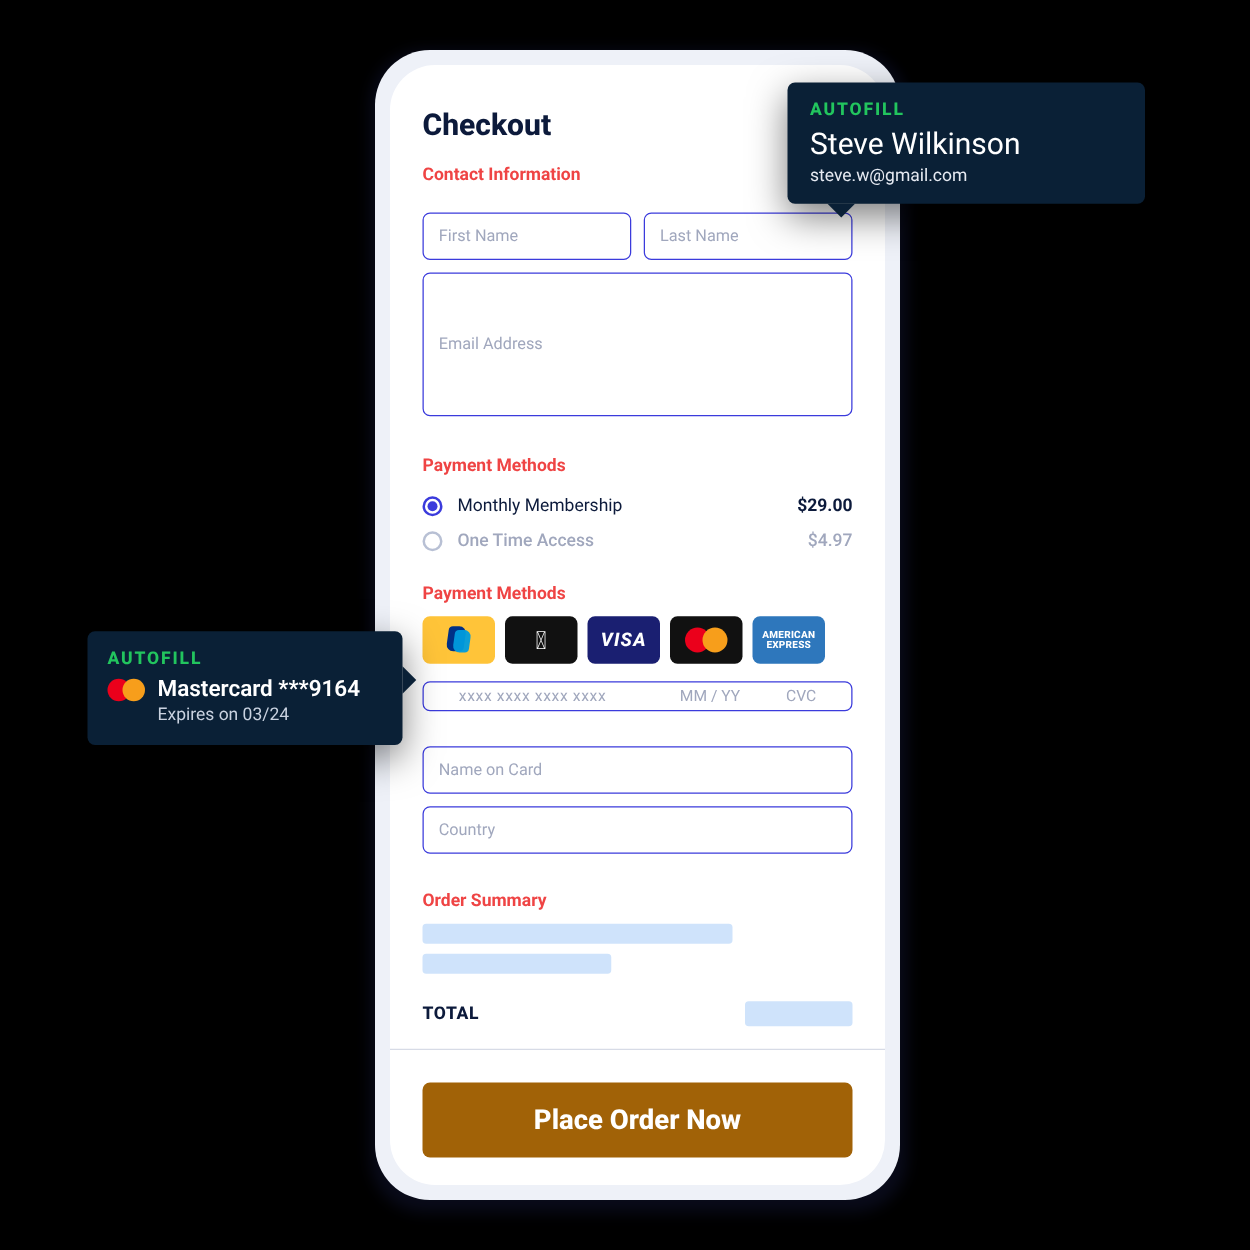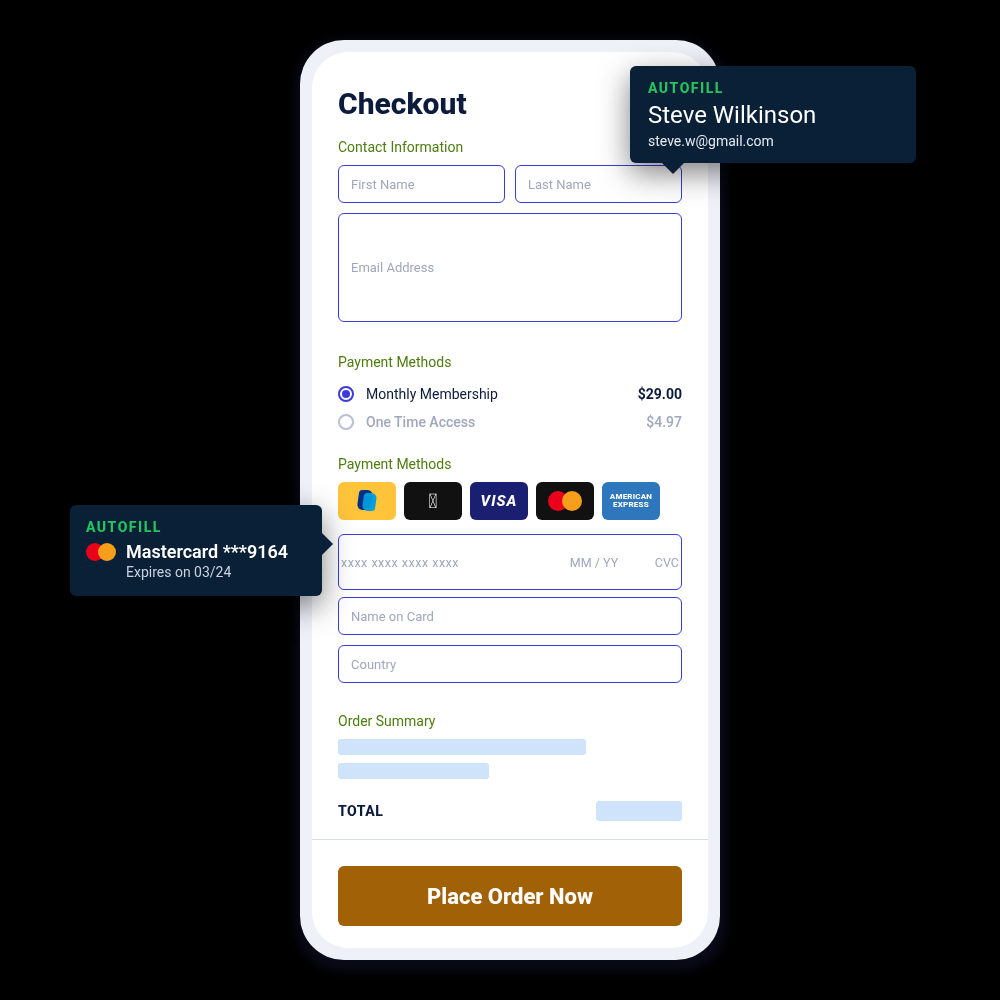--- a/index.html
+++ b/index.html
@@ -34,32 +34,32 @@
   .screen {
     width: 100%;
     height: 100%;
     background: #fff;
     border-radius: 36px;
     padding: 34px 26px 22px 26px;
     display: flex;
     flex-direction: column;
   }
   .title {
-    font-size: 30px;
+    font-size: 24px;
     font-weight: 800;
     color: #0c1a3b;
     margin-bottom: 18px;
   }
   .section-label {
     font-size: 14px;
-    font-weight: 400;
-    color: #4d7c0f;
+    font-weight: 700;
+    color: #ef4444;
     margin-bottom: 10px;
   }
-  .row { display: flex; gap: 10px; }
+  .row { display: flex; gap: 10px; margin-top: 12px; }
   .input {
     flex: 1;
     height: 38px;
     border: 1.5px solid #3b3bdc;
     border-radius: 6px;
     padding: 0 12px;
     font-size: 13px;
     color: #a0a7bd;
     display: flex;
     align-items: center;
@@ -110,27 +110,27 @@
 
   .mc { position:relative; width:34px; height:22px; }
   .mc .c { position:absolute; top:1px; width:20px; height:20px; border-radius:50%; }
   .mc .red { left:0; background:#eb001b; }
   .mc .yel { right:0; background:#f79e1b; }
   .mc.small { width:30px; height:20px;}
   .mc.small .c { width:18px; height:18px; top:1px;}
   .mc.small .red{left:0;} .mc.small .yel{right:0;}
 
   .card-input {
-    height: 56px;
+    height: 24px;
     border: 1.5px solid #3b3bdc;
     border-radius: 6px;
-    padding: 0 2px;
+    padding: 0 28px;
     display:flex; align-items:center; gap:10px;
     font-size:12.5px; color:#a0a7bd;
-    margin-bottom: 7px;
+    margin-bottom: 28px;
   }
   .card-input .num { flex:1; letter-spacing:.5px;}
   .card-input .exp { width:70px; text-align:center;}
   .card-input .cvc { width:40px; text-align:right;}
 
   .summary { margin-top: 20px;}
   .skel { height: 16px; background:#cfe3fb; border-radius:3px; margin-bottom:8px;}
   .skel.a { width: 72%; }
   .skel.b { width: 44%; }
   .total-row { display:flex; justify-content:space-between; align-items:center; margin-top: 22px;}

